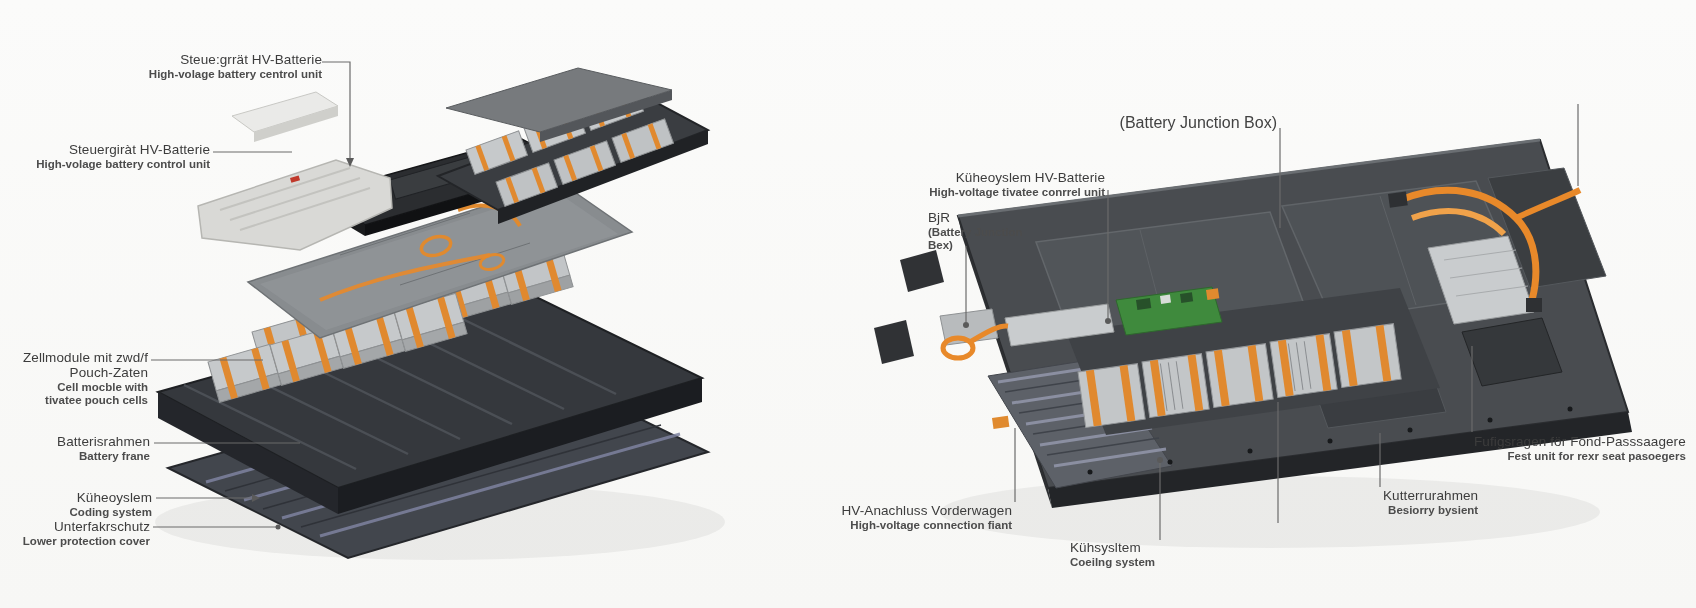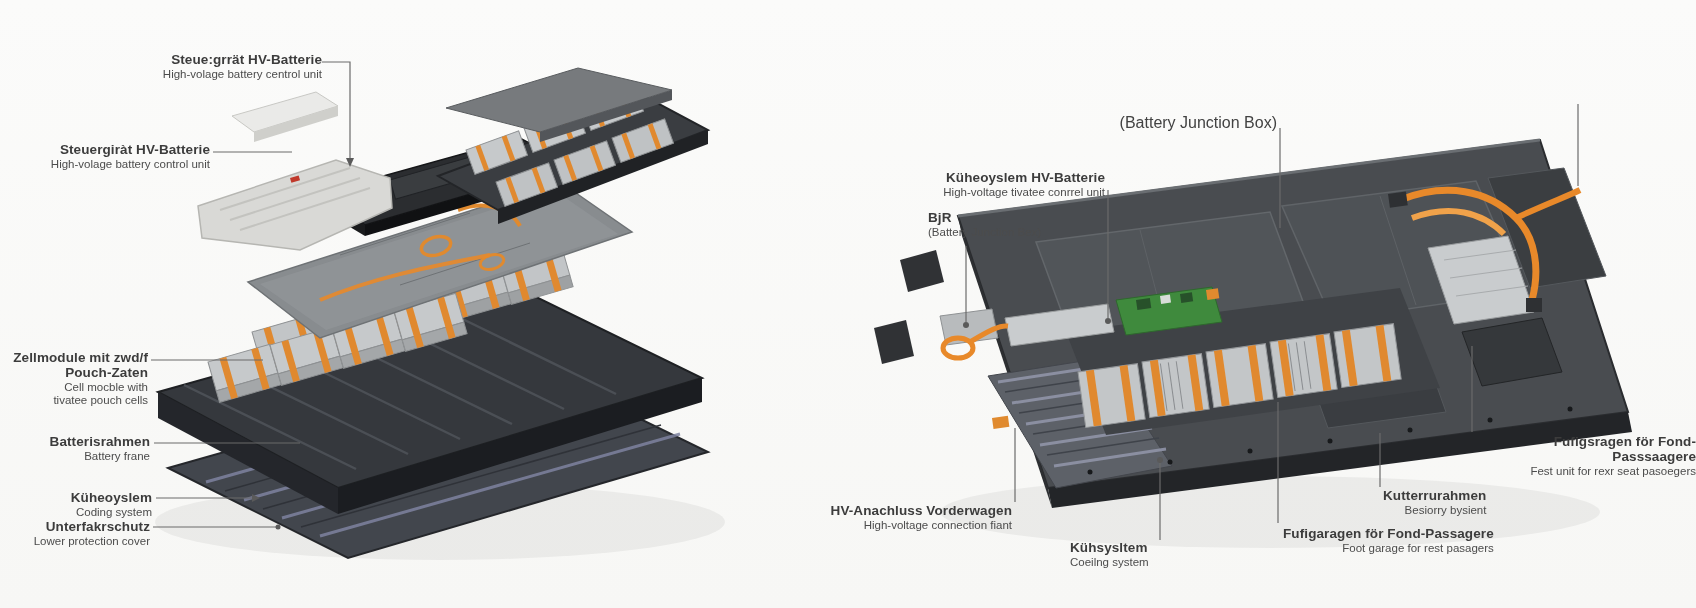--- a/index.html
+++ b/index.html
@@ -6,22 +6,22 @@
   .stage{
     position:relative;width:1696px;height:608px;overflow:hidden;
     background:linear-gradient(180deg,#fbfbfa 0%,#f7f7f5 100%);
     font-family:"Liberation Sans",sans-serif;
   }
   .fig{position:absolute;}
   #fig-left{left:140px;top:50px;}
   #fig-right{left:840px;top:120px;}
   #leaders{position:absolute;left:0;top:0;pointer-events:none;}
   .callout{position:absolute;color:#3f3f3f;line-height:1.12;}
-  .callout .de{display:block;font-size:13.5px;font-weight:700;letter-spacing:.1px;color:#3c3c3c;white-space:pre-line;}
-  .callout .en{display:block;font-size:11.5px;font-weight:400;color:#4c4c4c;white-space:pre-line;margin-top:1px;}
+  .callout .de{display:block;font-size:13.5px;font-weight:400;letter-spacing:.1px;color:#3c3c3c;white-space:pre-line;}
+  .callout .en{display:block;font-size:11.5px;font-weight:700;color:#4c4c4c;white-space:pre-line;margin-top:1px;}
   .callout .single{display:block;font-size:16px;font-weight:400;color:#424242;}
   .ar{text-align:right;}
   .al{text-align:right;}
   .ac{text-align:left;}
 </style>
 </head>
 <body>
 
 <div class="stage">
 
@@ -383,18 +383,14 @@
   <div class="callout al" style="left:1383px;top:488px">
     <span class="de">Kutterrurahmen</span>
     <span class="en">Besiorry bysient</span>
   </div>
 
   <div class="callout al" style="left:1474px;top:434px">
     <span class="de">Fufigsragen för Fond-Passsaagere</span>
     <span class="en">Fest unit for rexr seat pasoegers</span>
   </div>
 
-  <div class="callout al" style="left:1283px;top:526px">
-    <span class="de">Fufigaragen för Fond-Passagere</span>
-    <span class="en">Foot garage for rest pasagers</span>
-  </div>
 
 </div>
 
 </body></html>

